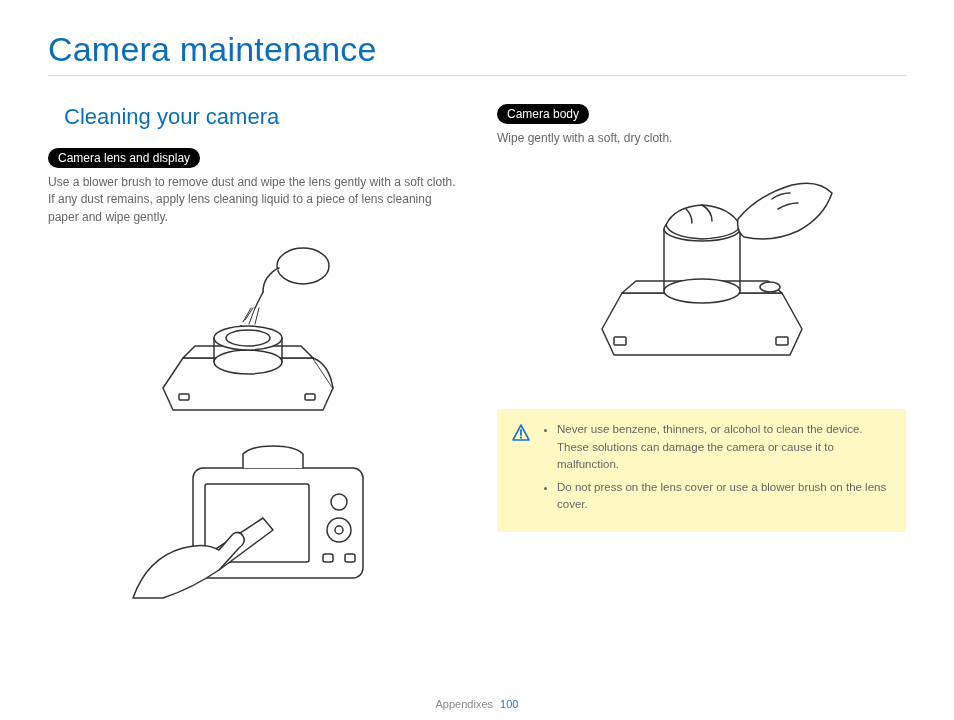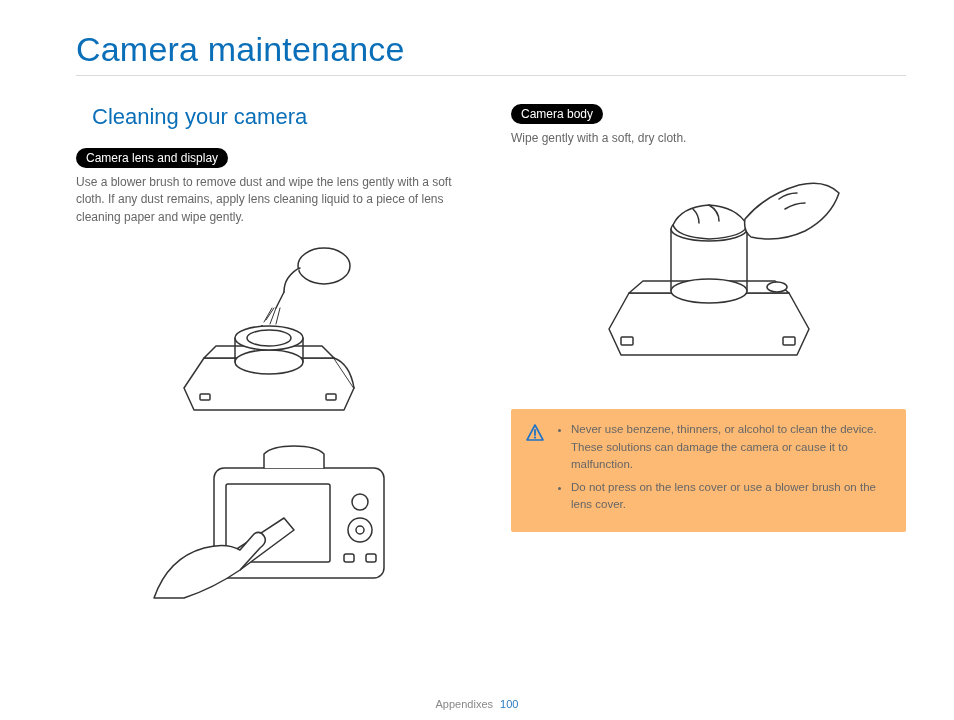--- a/index.html
+++ b/index.html
@@ -9,21 +9,21 @@
     height: 720px;
     background: #fff;
     font-family: "Helvetica Neue", Arial, sans-serif;
     color: #555;
     font-weight: 300;
   }
   .page {
     box-sizing: border-box;
     width: 954px;
     height: 720px;
-    padding: 30px 48px 20px 76px;
+    padding: 30px 48px 20px 48px;
     position: relative;
   }
   h1.title {
     font-size: 34px;
     font-weight: 300;
     color: #0a6fb8;
     margin: 0 0 4px 0;
     letter-spacing: 0.2px;
   }
   .rule {
@@ -58,21 +58,21 @@
     font-size: 12px;
     line-height: 1.45;
     color: #666;
     margin: 0 0 12px 0;
   }
   .illus {
     display: block;
     margin: 10px auto 8px auto;
   }
   .callout {
-    background: #fdba74;
+    background: #fef9c3;
     border-radius: 2px;
     padding: 12px 14px 12px 14px;
     display: flex;
     gap: 10px;
     margin-top: 30px;
   }
   .callout .icon {
     flex: 0 0 auto;
     margin-top: 2px;
   }

